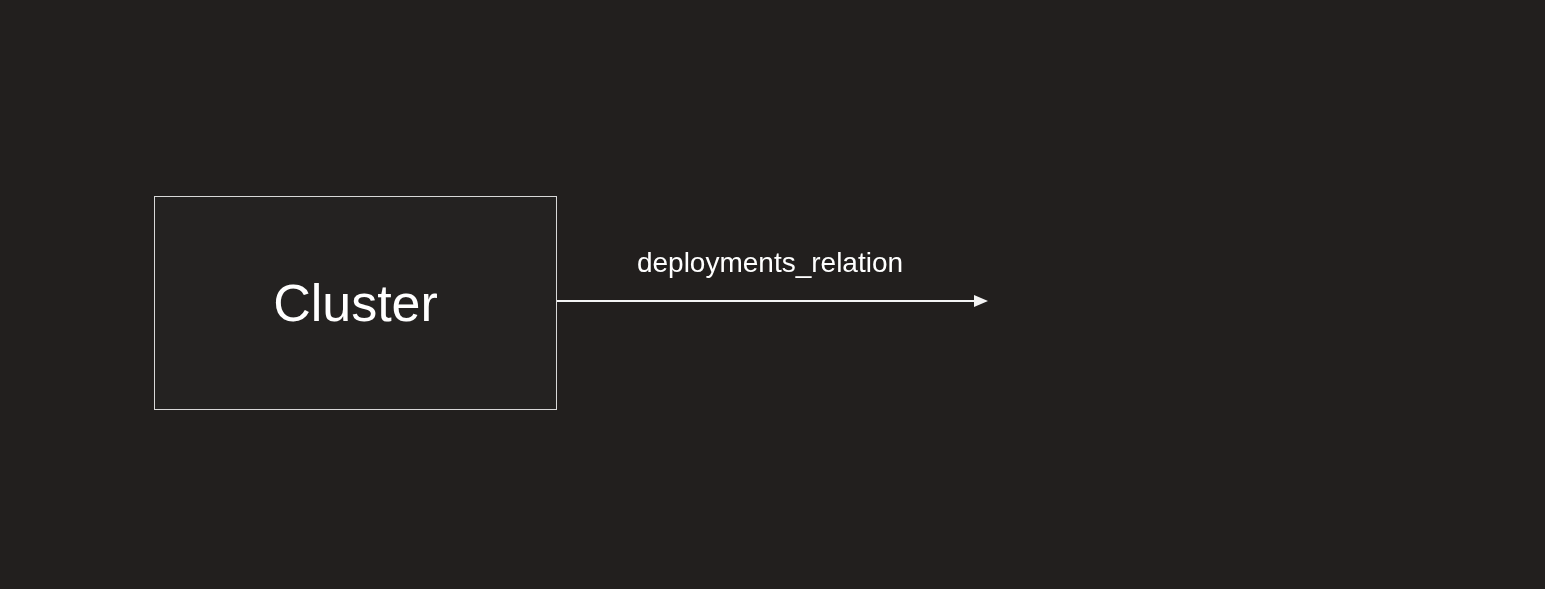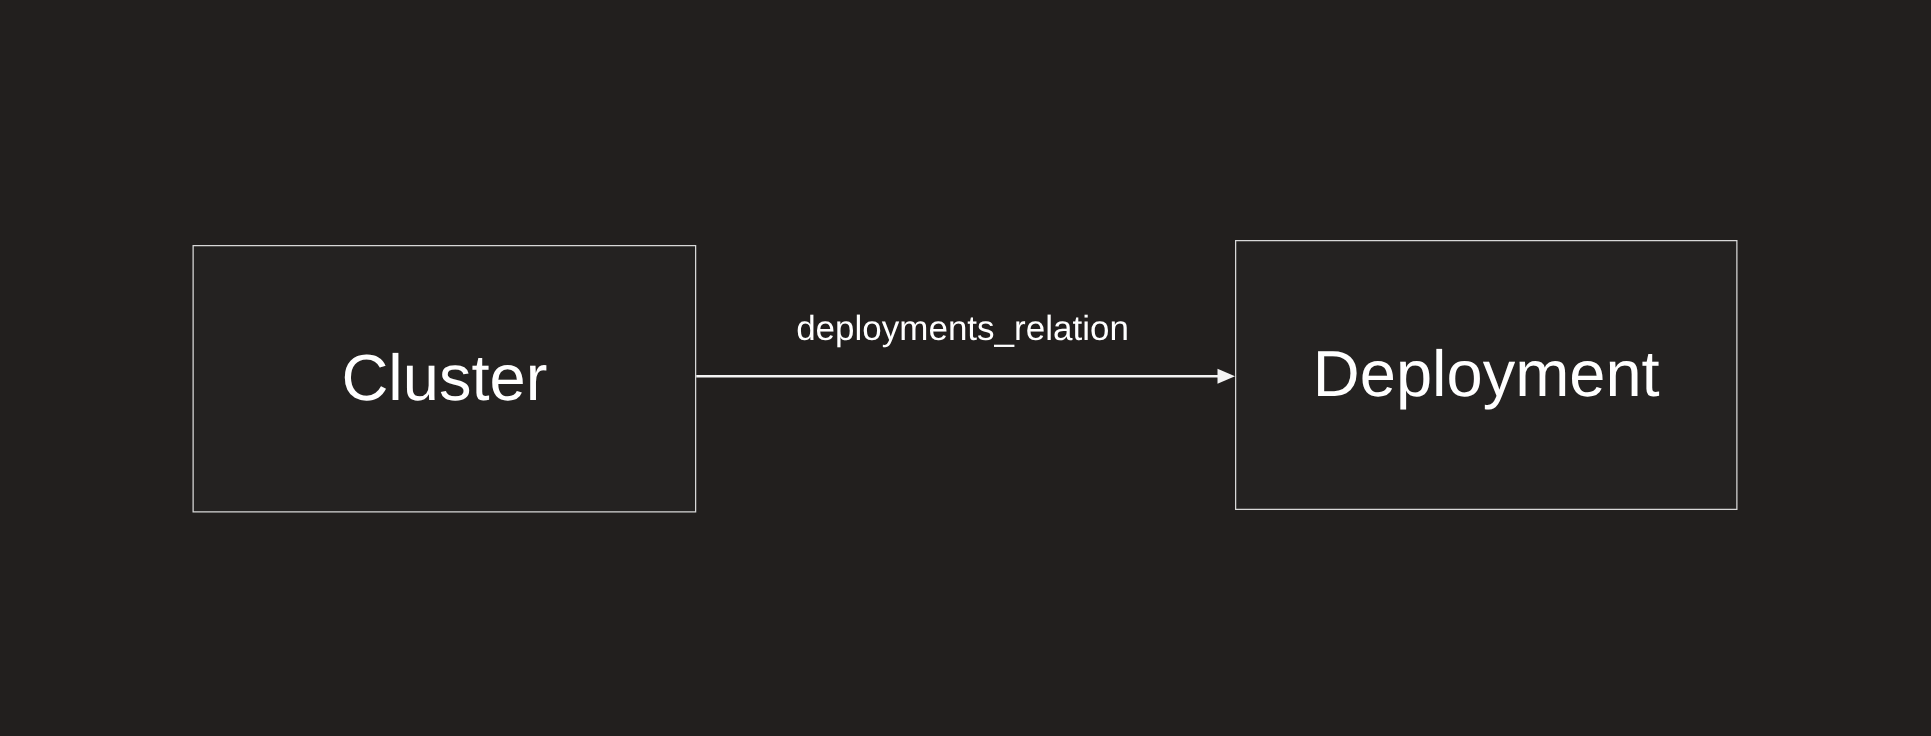--- a/index.html
+++ b/index.html
@@ -83,17 +83,14 @@
 
   <div class="node node-cluster">
     <span class="node-label">Cluster</span>
   </div>
 
   <div class="edge-label">deployments_relation</div>
 
   <div class="edge-line"></div>
   <div class="arrowhead"></div>
 
-  <div class="node node-deployment">
-    <span class="node-label">Deployment</span>
-  </div>
 
 </div>
 
 </body></html>

